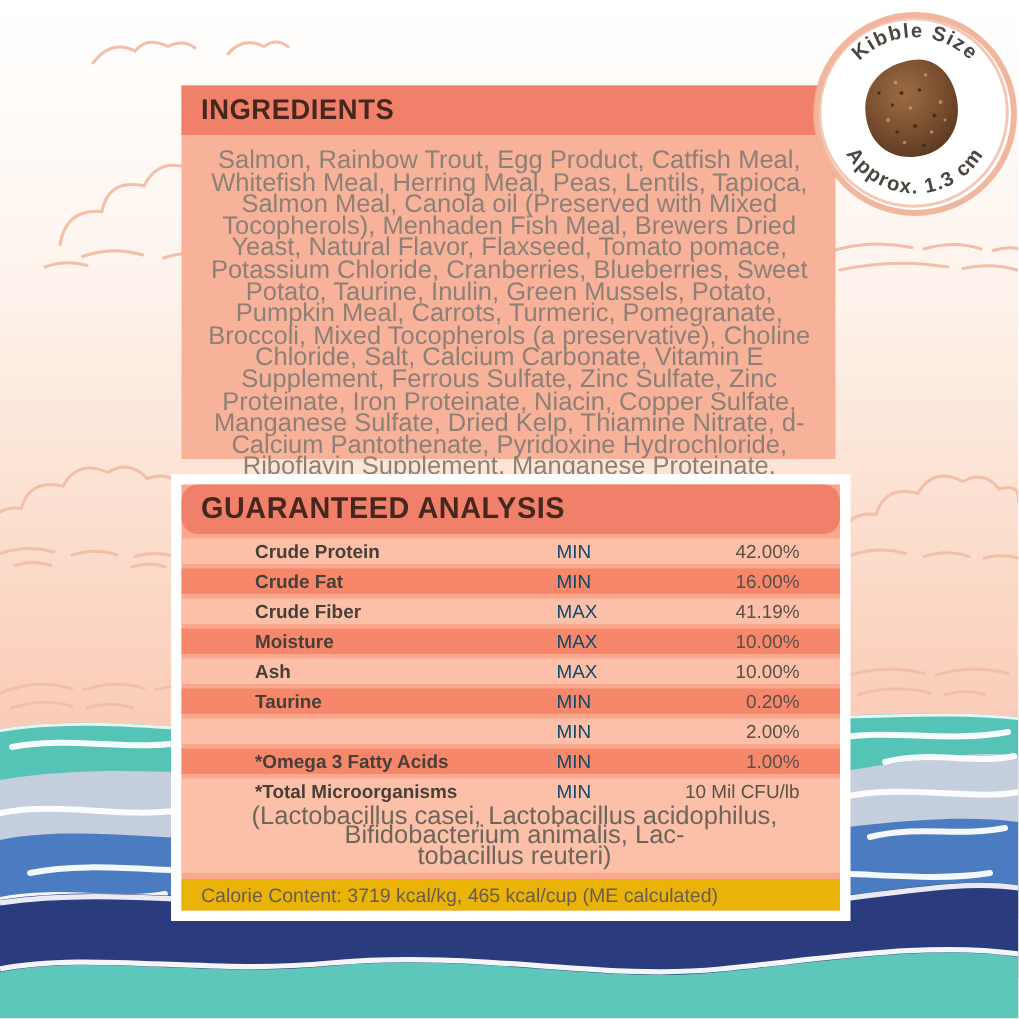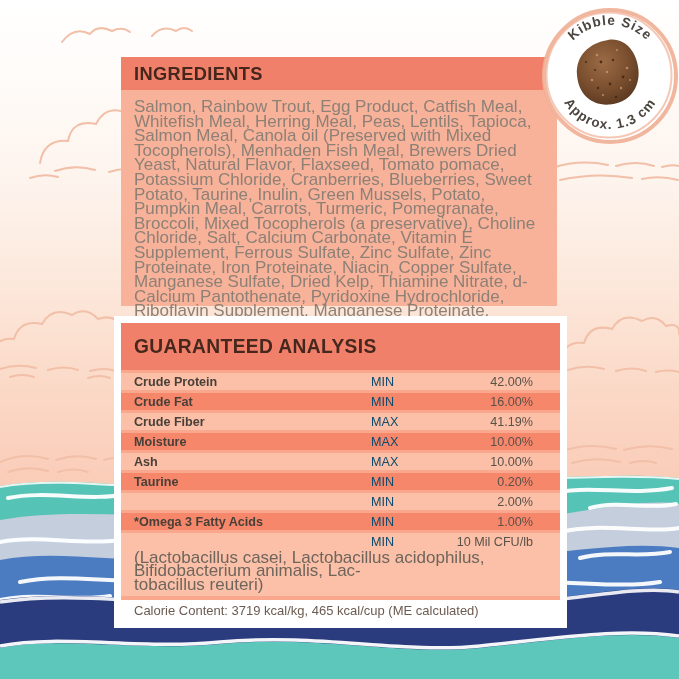--- a/index.html
+++ b/index.html
@@ -10,21 +10,21 @@
   }
   
   .sky{
     position:absolute;left:0;top:0;width:679px;height:679px;
     background:linear-gradient(180deg,
       #ffffff 0%, #fffbf8 12%, #fdf3ec 28%, #fce5d7 45%,
       #fbd8c6 58%, #facfbb 68%, #f9cab5 74%);
   }
   .bg-art{position:absolute;left:0;top:0;width:679px;height:679px;}
   
-  .panel{position:absolute;box-sizing:border-box;}
+  .panel{position:absolute;box-sizing:border-box;text-align:center;}
   .panel-ingredients{
     left:121px;top:57px;width:436px;height:249px;
     background:#f8b29a;
   }
   .panel-head{
     background:#f1806a;display:flex;align-items:center;
     padding-left:13px;box-sizing:border-box;
   }
   .panel-ingredients .panel-head{height:33px;}
   .panel-title{
@@ -34,42 +34,42 @@
   .ingredients-text{
     padding:10px 12px 0 13px;
     font-size:17px;line-height:14.6px;color:#8d8076;
   }
   
   .panel-analysis{
     left:114px;top:316px;width:453px;
     background:#ffffff;padding:7px;
   }
   .panel-analysis-inner{background:#f9a88e;}
-  .panel-analysis .panel-head{height:47px;}
+  .panel-analysis .panel-head{height:33px;border-radius:11px;}
   .panel-analysis .panel-title{font-size:20px;}
   .ga-rows{padding-top:3px;}
   .ga-row{
     height:17px;margin-bottom:3px;display:flex;align-items:center;
-    font-size:12.6px;position:relative;
+    font-size:12.6px;position:relative;padding-left:36px;
   }
   .ga-row.light{background:#fbc0a7;}
   .ga-row.dark{background:#f6876b;}
   .ga-label{font-weight:700;color:#473f38;padding-left:13px;flex:0 0 auto;}
   .ga-qual{position:absolute;left:250px;color:#0c4a6e;}
   .ga-value{position:absolute;right:27px;color:#5a5149;}
   .ga-micro{
     background:#fbc0a7;margin-top:1px;padding-bottom:5px;
   }
   .ga-micro .ga-row{background:transparent;margin-bottom:1px;}
   .ga-note{
     font-size:17px;line-height:13.4px;color:#6e655c;
     padding-left:13px;padding-right:8px;
   }
   .ga-calorie{
-    margin-top:4px;background:#ffffff;height:21px;display:flex;align-items:center;
+    margin-top:4px;background:#eab308;height:21px;display:flex;align-items:center;
     font-size:13px;color:#6c5b51;padding-left:13px;
   }
   
   .badge{position:absolute;left:537px;top:0;}
 </style>
 </head>
 <body>
 
 <div class="sky"></div>
 
@@ -174,20 +174,21 @@
           <span class="ga-value">2.00%</span>
         </div>
         <div class="ga-row dark">
           <span class="ga-label">*Omega 3 Fatty Acids</span>
           <span class="ga-qual">MIN</span>
           <span class="ga-value">1.00%</span>
         </div>
       </div>
     <div class="ga-micro">
       <div class="ga-row">
+        <span class="ga-label">*Total Microorganisms</span>
         <span class="ga-qual">MIN</span>
         <span class="ga-value">10 Mil CFU/lb</span>
       </div>
       <div>
           <div class="ga-note">(Lactobacillus casei, Lactobacillus acidophilus, Bifidobacterium animalis, Lac-</div>
           <div class="ga-note">tobacillus reuteri)</div>
         </div>
     </div>
     <div class="ga-calorie">
       <span>Calorie Content: 3719 kcal/kg, 465 kcal/cup (ME calculated)</span>

